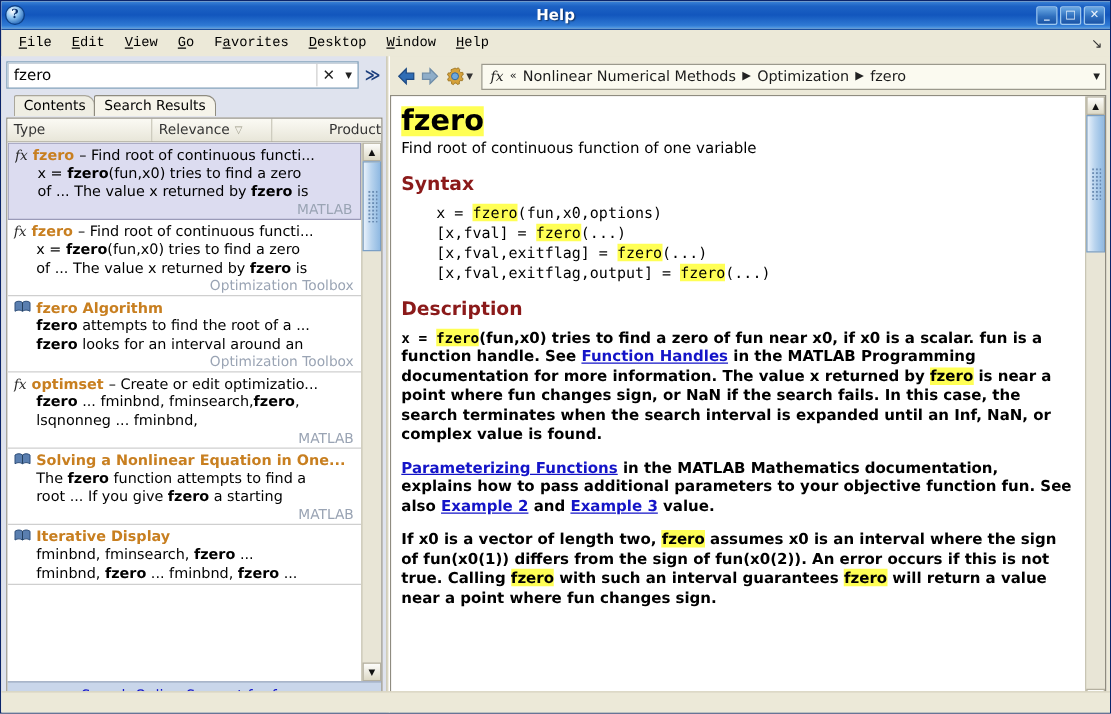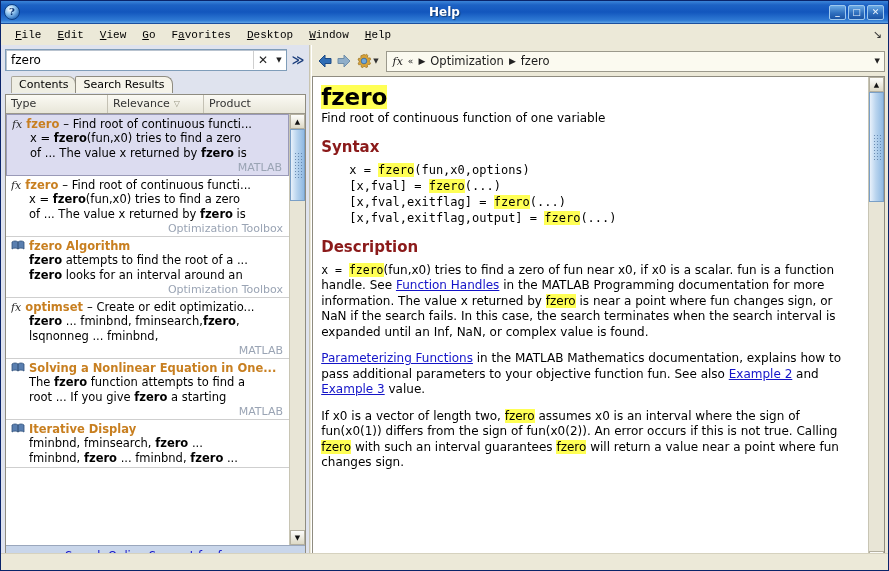--- a/index.html
+++ b/index.html
@@ -176,23 +176,23 @@
     flex: 0 0 18px;
   }
   .col {
     font-size: 11px; color: #333;
     padding-left: 5px; line-height: 18px;
     border-right: 1px solid #c4c1b4;
     box-sizing: border-box;
     background: linear-gradient(to bottom,#fbfaf4,#e8e6d9);
     display: flex; align-items: center; gap: 4px;
   }
-  .col.type { width: 102px; }
+  .col.type { width: 116px; }
   .col.rel  { width: 96px; }
-  .col.prod { flex: 1 1 auto; border-right: none; }
+  .col.prod { flex: 1 1 auto; border-right: none; justify-content: flex-end; }
   .sort-glyph { font-size: 8px; color: #9a9886; }
 
   .results-body {
     flex: 1 1 auto;
     display: flex;
     overflow: hidden;
     background: #fff;
   }
   .results-list {
     flex: 1 1 auto;
@@ -326,21 +326,21 @@
   .doc h2 {
     font-size: 15px; color: #8b1a1a; margin: 0 0 7px 0;
     font-weight: bold;
   }
   .doc .code {
     font-family: "DejaVu Sans Mono", monospace;
     font-size: 12px; line-height: 16px;
     margin-left: 28px; margin-bottom: 14px;
     white-space: pre;
   }
-  .doc p { margin: 0 0 11px 0; }
+  .doc p { margin: 0 0 11px 0; font-weight: bold; }
   .hl { background: #ffff55; }
   .mono { font-family: "DejaVu Sans Mono", monospace; font-size: 11.5px; }
   .lnk { color: #1414c8; text-decoration: underline; }
 
   
   .statusbar {
     position: absolute; left: 0; right: 0; bottom: 0;
     height: 16px; background: #ece9d8;
     border-top: 1px solid #d6d2bf;
   }
@@ -509,20 +509,21 @@
           <svg width="16" height="16" viewBox="0 0 16 16">
             <path d="M8 1.5 L9.4 2 L10.6 1.2 L11.8 2.6 L11.4 4 L12.6 5 L14.2 4.9 L14.6 6.7 L13.3 7.6 L13.3 9 L14.5 9.9 L13.8 11.6 L12.3 11.4 L11.4 12.6 L11.6 14 L9.9 14.6 L9 13.4 L7.6 13.5 L6.8 14.7 L5.2 14 L5.3 12.5 L4.2 11.6 L2.7 11.8 L2.1 10.1 L3.3 9.2 L3.2 7.8 L2 7 L2.6 5.3 L4.1 5.4 L5 4.2 L4.8 2.8 L6.5 2.1 Z" fill="#d6a23a" stroke="#9c7320" stroke-width=".7"></path>
             <circle cx="8" cy="8" r="2.8" fill="#6ea8dd" stroke="#33679e" stroke-width=".8"></circle>
           </svg>
         </div>
         <div class="tool-caret">▼</div>
 
         <div class="breadcrumb">
           <span class="bc-fx">fx</span>
           <span class="bc-sep">«</span>
+          <span>Nonlinear Numerical Methods</span>
           <span class="bc-sep">▶</span>
           <span>Optimization</span>
           <span class="bc-sep">▶</span>
           <span>fzero</span>
           <span class="bc-caret">▼</span>
         </div>
       </div>
 
       <div class="doc-wrap">
         <div class="doc">

